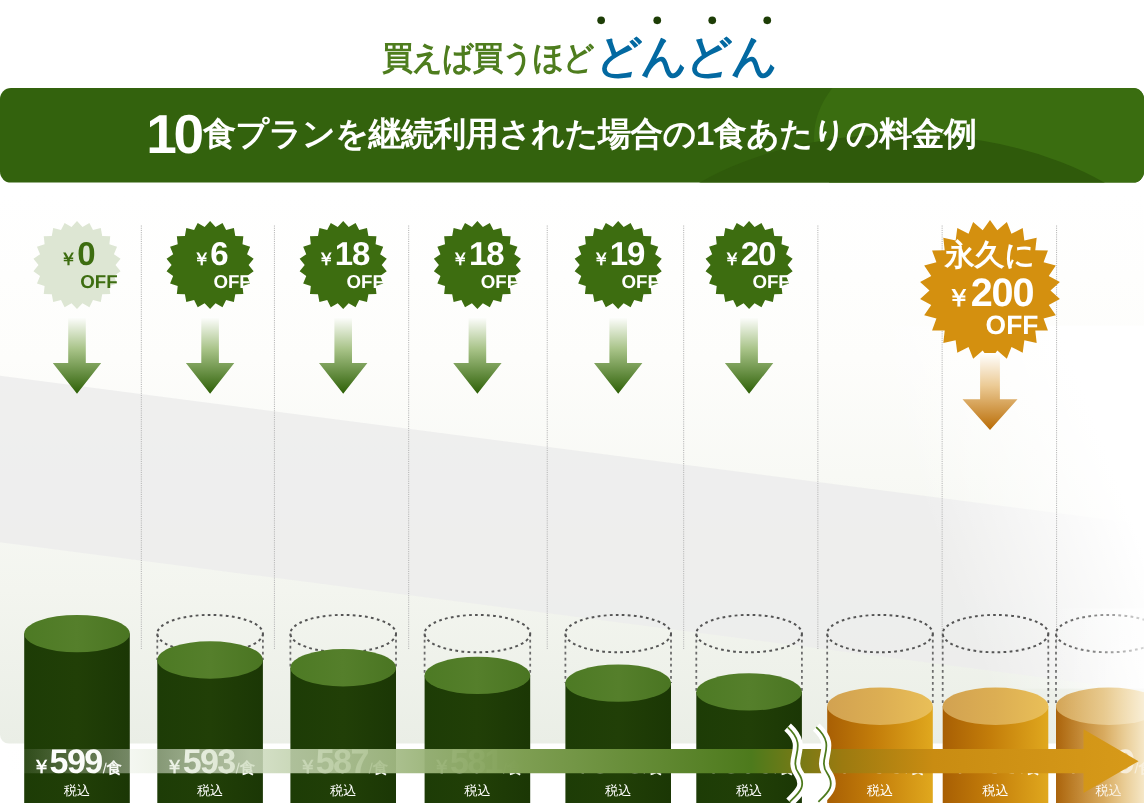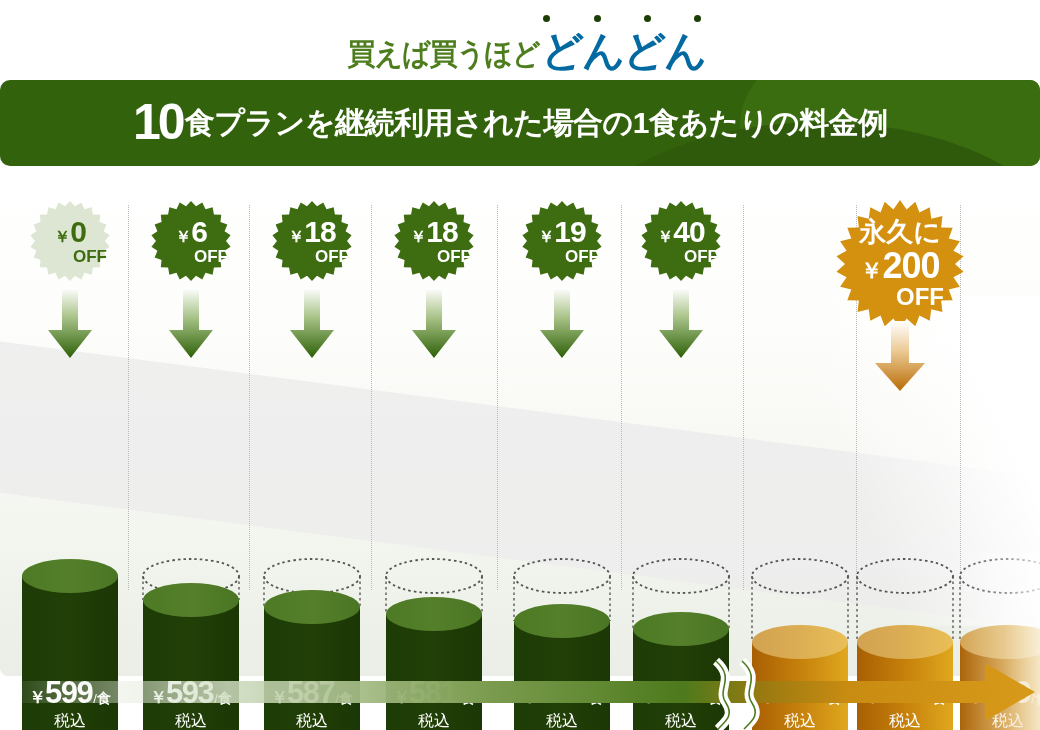--- a/index.html
+++ b/index.html
@@ -144,21 +144,21 @@
   .price{
     position:absolute;left:0;width:100%;
     text-align:center;color:#ffffff;line-height:1;
     pointer-events:none;
   }
   .price .prow{display:flex;align-items:baseline;justify-content:center;}
   .price .pyen{font-size:17px;font-weight:bold;letter-spacing:-1px;}
   .price .pamt{font-size:31px;font-weight:bold;letter-spacing:-1.5px;}
   .price .pslash{font-size:13px;font-weight:normal;padding-left:1px;}
   .price .pmeal{font-size:14px;font-weight:bold;}
-  .price .ptax{font-size:16px;margin-top:5px;font-weight:normal;text-align:center;}
+  .price .ptax{font-size:12px;margin-top:5px;font-weight:normal;text-align:center;}
 
   
   .barwrap{position:absolute;left:0;top:655px;width:1040px;height:75px;}
 </style>
 </head>
 <body>
 
 <div class="stage">
 
   <div class="headline">
@@ -467,21 +467,21 @@
         </div>
       </div>
       <div class="col" style="left: 620px;">
         <div class="badge" style="top: 24px;">
           <svg class="star" viewBox="0 0 82 82">
             <path d="M 41.00 1.00 L 45.98 6.36 L 52.27 2.62 L 55.54 9.16 L 62.63 7.35 L 63.92 14.55 L 71.23 14.81 L 70.44 22.08 L 77.39 24.38 L 74.58 31.14 L 80.59 35.31 L 76.00 41.00 L 80.59 46.69 L 74.58 50.86 L 77.39 57.62 L 70.44 59.92 L 71.23 67.19 L 63.92 67.45 L 62.63 74.65 L 55.54 72.84 L 52.27 79.38 L 45.98 75.64 L 41.00 81.00 L 36.02 75.64 L 29.73 79.38 L 26.46 72.84 L 19.37 74.65 L 18.08 67.45 L 10.77 67.19 L 11.56 59.92 L 4.61 57.62 L 7.42 50.86 L 1.41 46.69 L 6.00 41.00 L 1.41 35.31 L 7.42 31.14 L 4.61 24.38 L 11.56 22.08 L 10.77 14.81 L 18.08 14.55 L 19.37 7.35 L 26.46 9.16 L 29.73 2.62 L 36.02 6.36 Z" fill="#3d6d10"></path>
           </svg>
           <div class="bcontent" style="color:#ffffff">
             <div class="yenrow">
               <span class="yen">￥</span>
-              <span class="amt">40</span>
+              <span class="amt">20</span>
             </div>
             <div class="off">OFF</div>
           </div>
         </div>
         <div class="darrow" style="top: 112px;"><svg width="46" height="72" viewBox="0 0 46 72">
             <defs>
               <linearGradient id="ag5" x1="0" y1="0" x2="0" y2="1">
                 <stop offset="0" stop-color="#ffffff"></stop>
                 <stop offset="0.42" stop-color="#a8c388"></stop>
                 <stop offset="1" stop-color="#2d6006"></stop>

